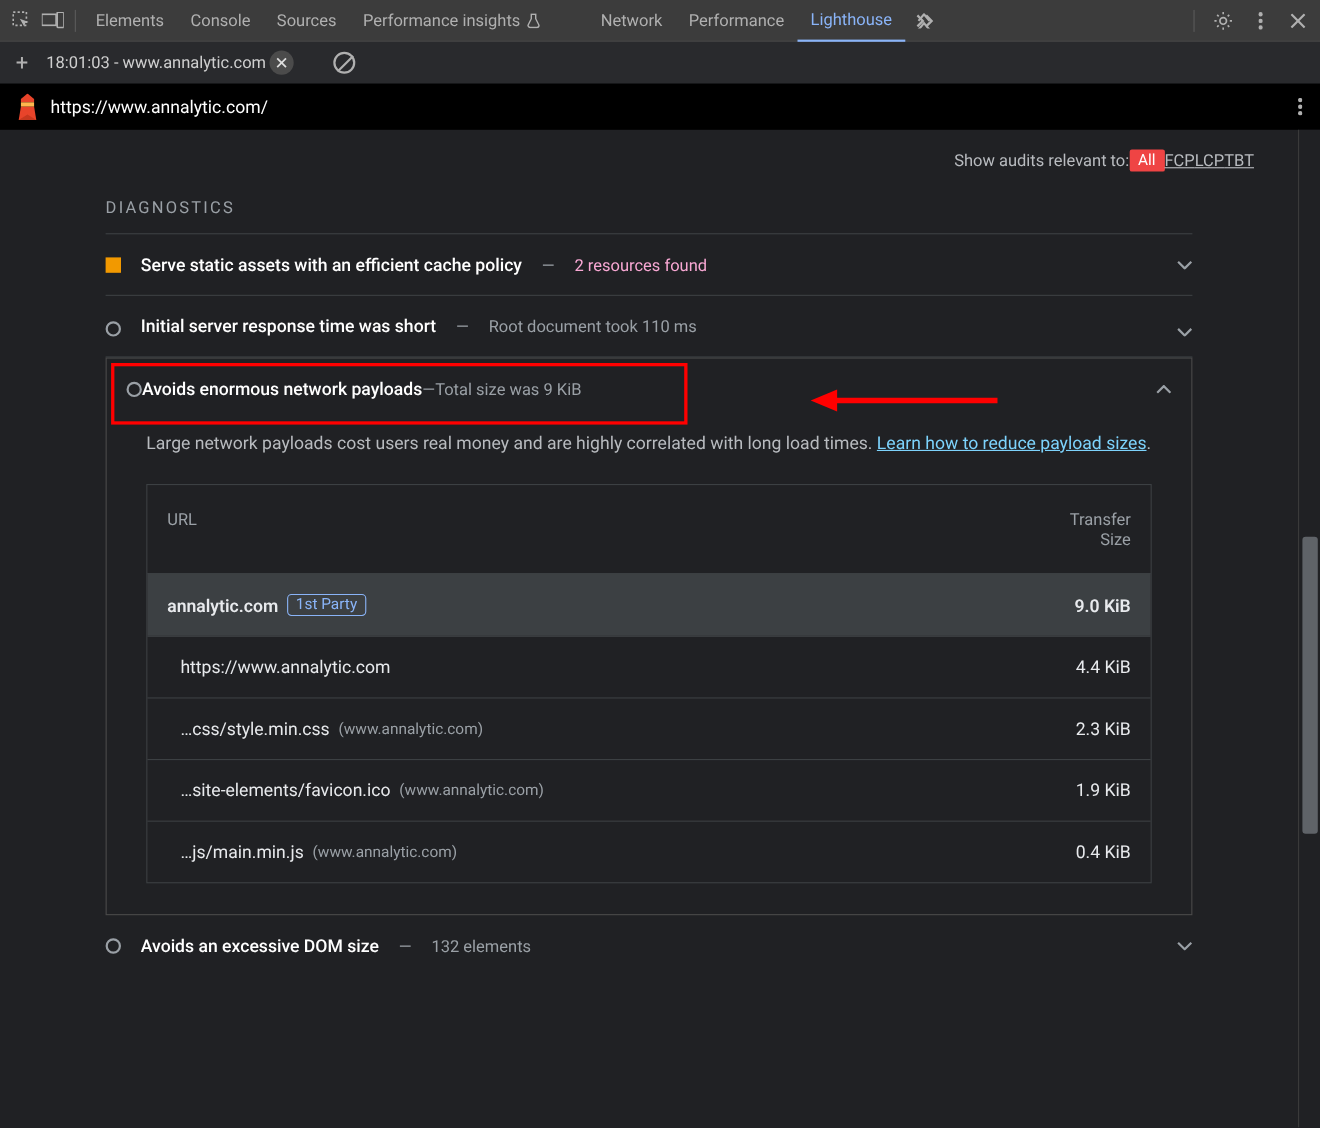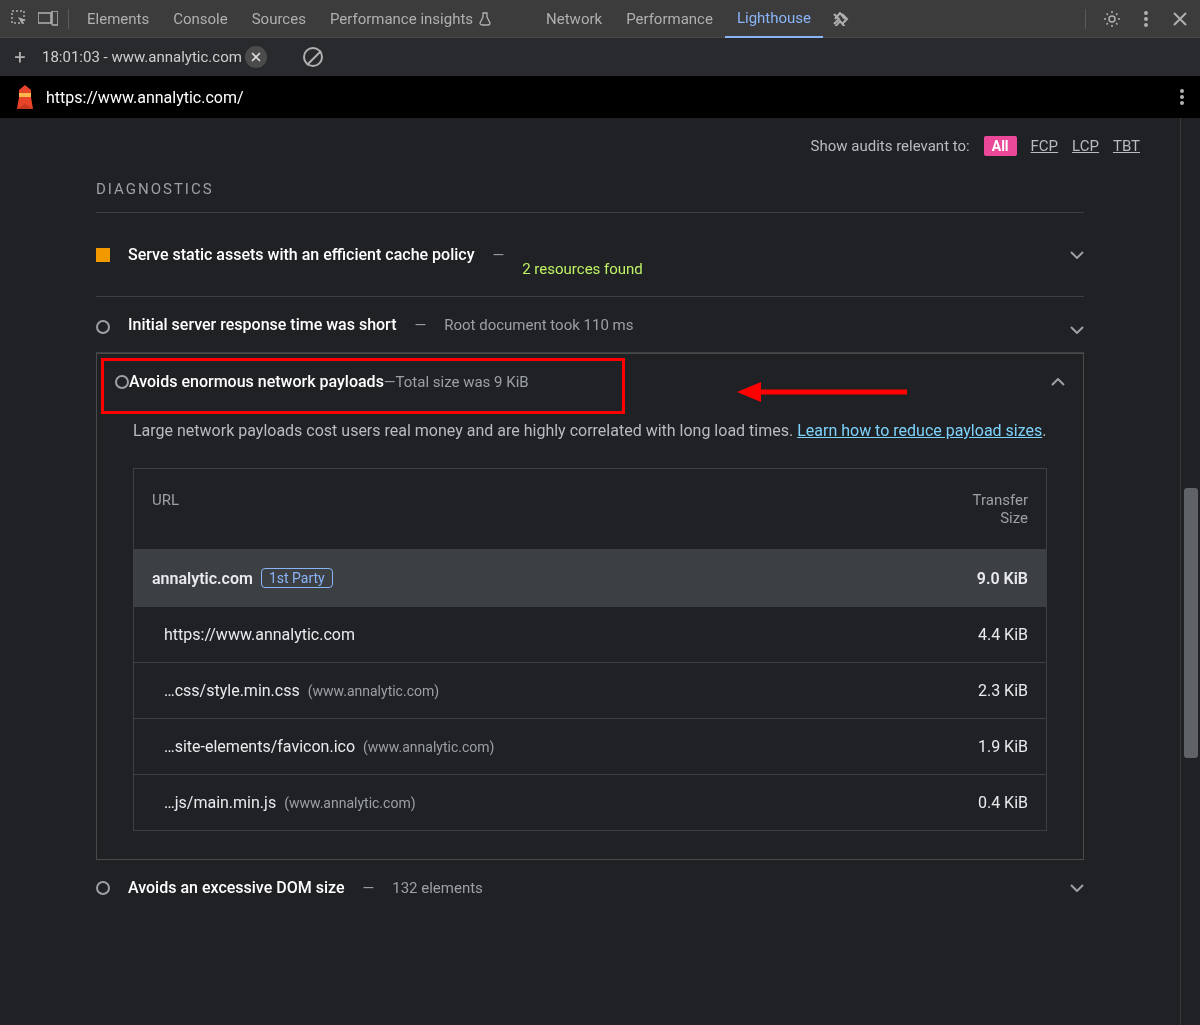--- a/index.html
+++ b/index.html
@@ -48,32 +48,32 @@
 
 .url-bar { height: 42px; background: #000; display:flex; align-items:center; padding:0 16px; gap:12px; }
 .lh-logo { width:18px; height:24px; }
 .url-text { color:#fff; font-size:16px; }
 .url-right { margin-left:auto; color:#b0b0b0; }
 
 .content-wrap { display:flex; }
 .content { flex:1; padding: 18px 0 0 0; height: calc(1025px - 38px - 38px - 42px); }
 .scroll-col { width:20px; background:#202124; border-left:1px solid #3a3a3a; position:relative; height: calc(1025px - 38px - 38px - 42px);}
 .scroll-thumb { position:absolute; left:3px; width:14px; background:#5f6368; border-radius:3px;}
-.filter-row { display:flex; align-items:center; justify-content:flex-end; gap:14px; padding: 0 40px 14px 40px; color:#b8bbbf; font-size:15px;}
-.all-badge { background:#ec4899; color:#fff; padding:2px 8px; border-radius:2px; font-size:14px;font-weight:bold;}
+.filter-row { display:flex; align-items:center; justify-content:flex-end; padding: 0 40px 14px 40px; color:#b8bbbf; font-size:15px;}
+.all-badge { background:#ef4444; color:#fff; padding:2px 8px; border-radius:2px; font-size:14px;}
 .metric-link { text-decoration: underline; color:#b8bbbf; cursor:pointer;}
 .diag-title { letter-spacing:2px; color:#9aa0a6; font-size:15px; padding: 10px 96px 14px; }
 .diag-list { padding: 0 96px; }
 .diag-item { border-top:1px solid #3c4043; padding: 18px 0; display:flex; align-items:center; gap:18px; position:relative;}
 .diag-item.last { border-bottom:1px solid #3c4043;align-items:flex-end;}
 .sq-icon { width:14px; height:14px; background:#f29900; }
 .circ-icon { width:14px; height:14px; border:2px solid #9aa0a6; border-radius:50%; }
 .diag-title-text { color:#fff; font-size:16px; font-weight:500;}
 .diag-sub { color:#9aa0a6; font-size:15px;}
-.diag-sub.orange { color:#bef264;margin-top:29px;}
+.diag-sub.orange { color:#f9a8d4;}
 .diag-chevron { margin-left:auto; color:#9aa0a6; }
 .expanded-box { border:1px solid #4a4a4a; margin: 0 96px; }
 .ex-header { display:flex; align-items:center; padding:18px 18px; position:relative;}
 .highlight-rect { position:absolute; border:3px solid #ff0000; left:4px; top:4px; width:524px; height:56px; pointer-events:none;}
 .red-arrow { position:absolute; left:640px; top:26px; pointer-events:none;}
 .ex-body { padding: 8px 36px 28px; }
 .desc { color:#b8bbbf; font-size:16px; line-height:1.7;}
 .desc a { color:#7dd3fc; }
 .tbl { margin-top:24px; border:1px solid #3c4043; }
 .tbl-head { display:flex; padding:22px 18px; color:#9aa0a6; font-size:15px;}

